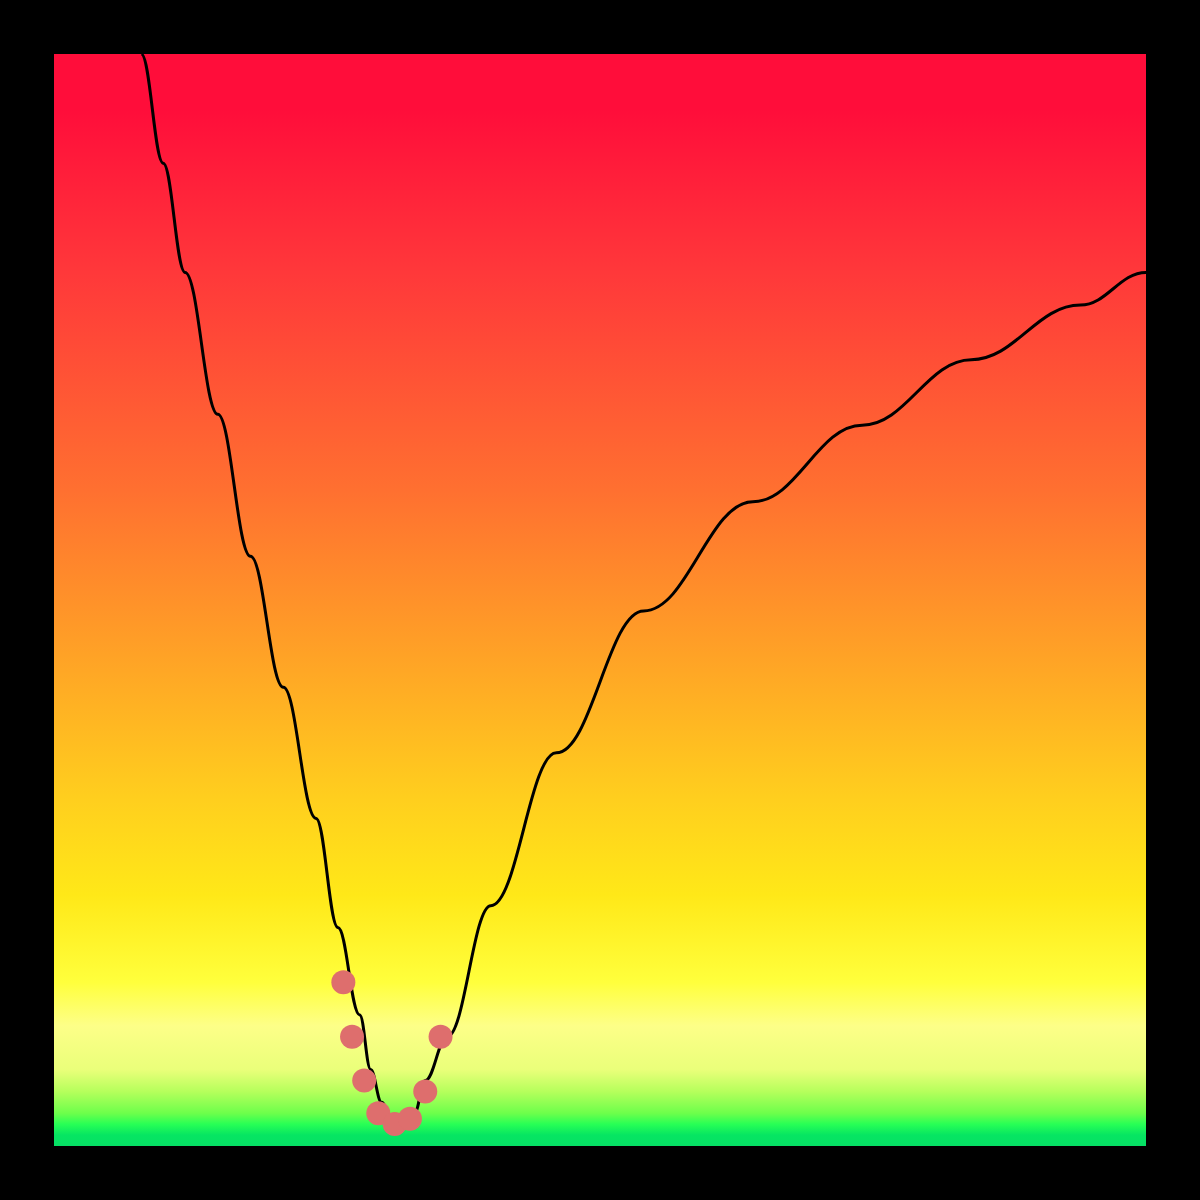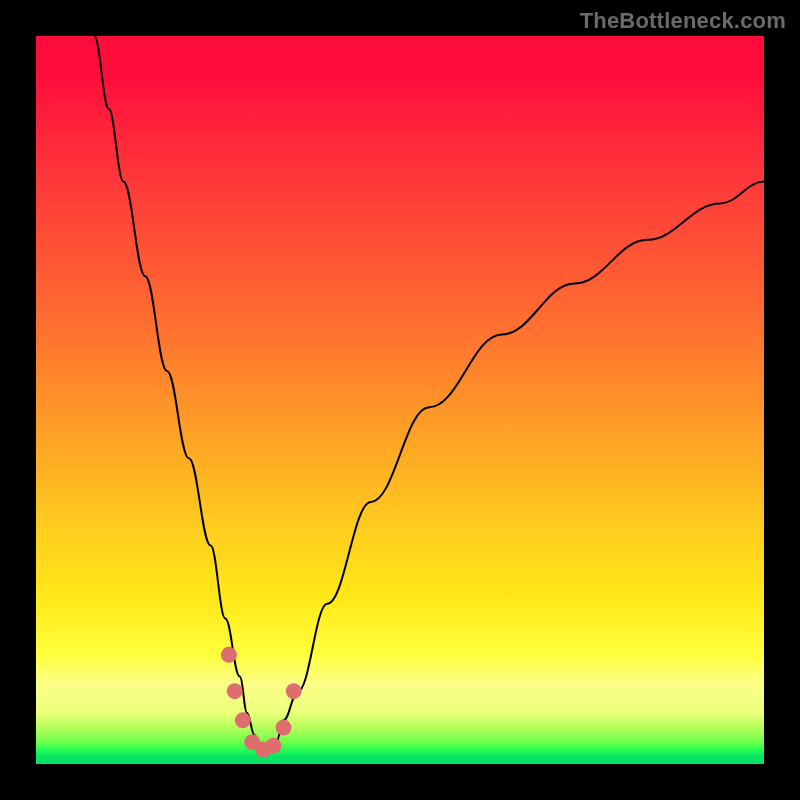--- a/index.html
+++ b/index.html
@@ -68,21 +68,20 @@
   }
   circle.dot {
     fill: #de6e6d;
     stroke: none;
   }
 </style>
 </head>
 <body>
 
 <div class="frame">
-  <div class="attribution">TheBottleneck.com</div>
 
   <div class="plot-area">
     <svg class="overlay" viewBox="0 0 728 728" preserveAspectRatio="none">
       <path id="curve-path" class="curve" d="M 58.2 0.0 C 64.1 0.0, 67.0 72.8, 72.8 72.8 C 78.6 72.8, 81.5 145.6, 87.4 145.6 C 96.1 145.6, 100.5 240.2, 109.2 240.2 C 117.9 240.2, 122.3 334.9, 131.0 334.9 C 139.8 334.9, 144.1 422.2, 152.9 422.2 C 161.6 422.2, 166.0 509.6, 174.7 509.6 C 180.5 509.6, 183.5 582.4, 189.3 582.4 C 195.1 582.4, 198.0 640.6, 203.8 640.6 C 206.8 640.6, 208.2 677.0, 211.1 677.0 C 214.0 677.0, 215.5 698.9, 218.4 698.9 C 221.3 698.9, 222.8 713.4, 225.7 713.4 C 228.6 713.4, 230.0 713.4, 233.0 713.4 C 235.9 713.4, 237.3 706.2, 240.2 706.2 C 243.2 706.2, 244.6 684.3, 247.5 684.3 C 253.3 684.3, 256.3 655.2, 262.1 655.2 C 273.7 655.2, 279.6 567.8, 291.2 567.8 C 308.7 567.8, 317.4 465.9, 334.9 465.9 C 358.2 465.9, 369.8 371.3, 393.1 371.3 C 422.2 371.3, 436.8 298.5, 465.9 298.5 C 495.0 298.5, 509.6 247.5, 538.7 247.5 C 567.8 247.5, 582.4 203.8, 611.5 203.8 C 640.6 203.8, 655.2 167.4, 684.3 167.4 C 701.8 167.4, 710.5 145.6, 728.0 145.6"></path>
       <g id="dots-group">
           <circle class="dot" cx="192.9" cy="618.8" r="8"></circle>
           <circle class="dot" cx="198.7" cy="655.2" r="8"></circle>
           <circle class="dot" cx="206.8" cy="684.3" r="8"></circle>
           <circle class="dot" cx="216.2" cy="706.2" r="8"></circle>
           <circle class="dot" cx="227.1" cy="713.4" r="8"></circle>

